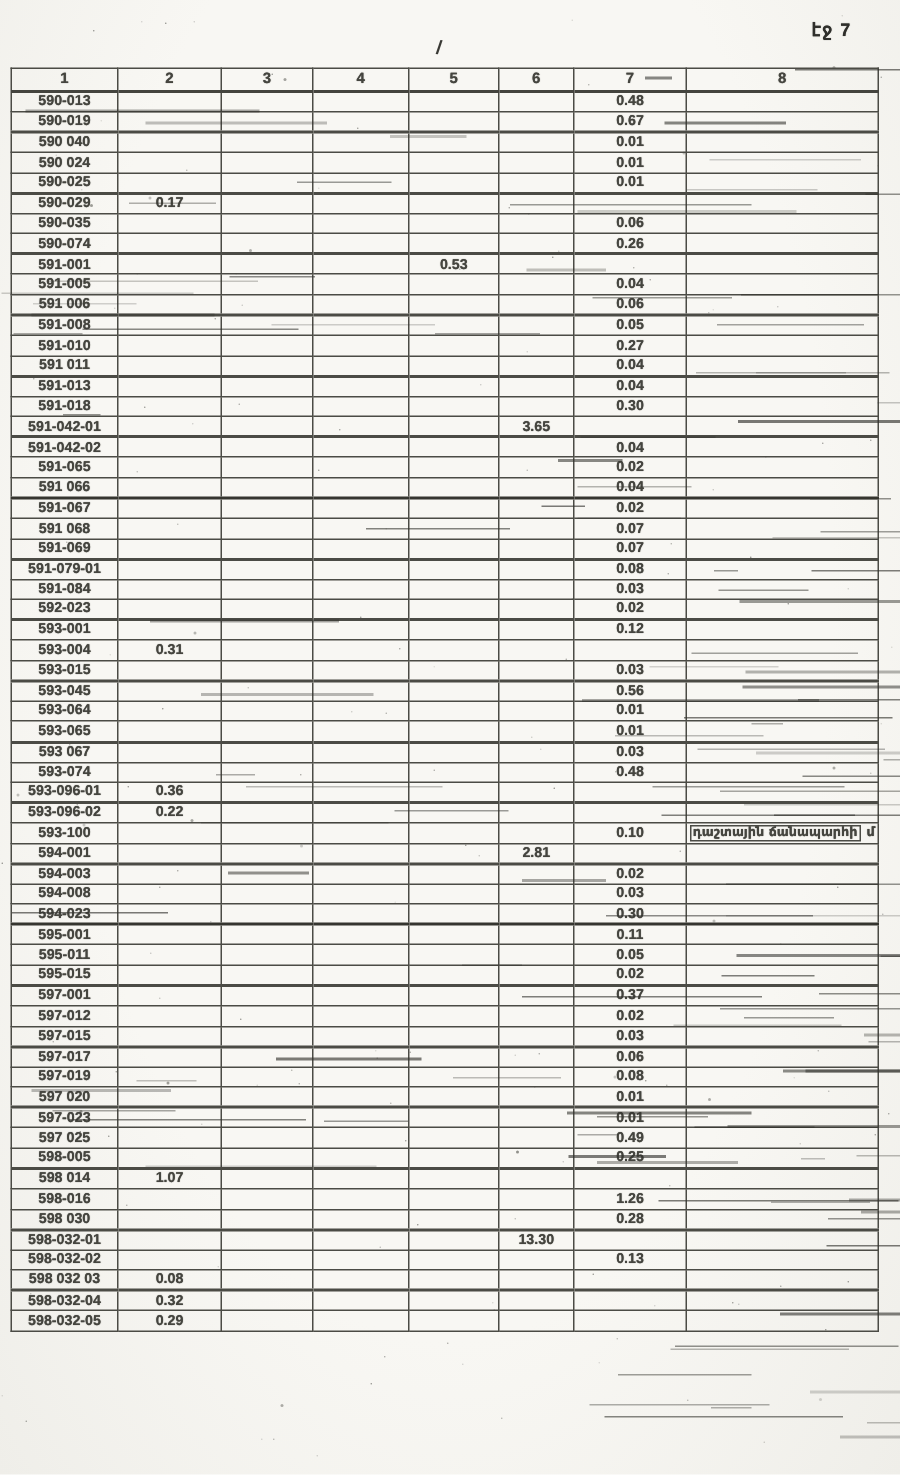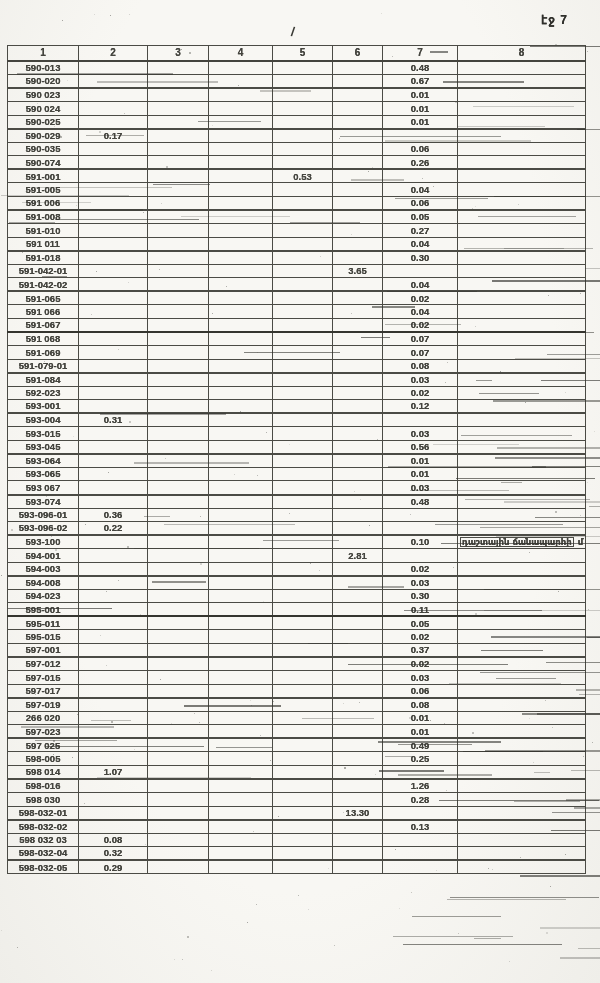--- a/index.html
+++ b/index.html
@@ -69,31 +69,31 @@
           <td>590-013</td>
           <td></td>
           <td></td>
           <td></td>
           <td></td>
           <td></td>
           <td>0.48</td>
           <td></td>
         </tr>
         <tr>
-          <td>590-020</td>
+          <td>590-019</td>
           <td></td>
           <td></td>
           <td></td>
           <td></td>
           <td></td>
           <td>0.67</td>
           <td></td>
         </tr>
         <tr>
-          <td>590 023</td>
+          <td>590 040</td>
           <td></td>
           <td></td>
           <td></td>
           <td></td>
           <td></td>
           <td>0.01</td>
           <td></td>
         </tr>
         <tr>
           <td>590 024</td>
@@ -199,20 +199,30 @@
           <td>591 011</td>
           <td></td>
           <td></td>
           <td></td>
           <td></td>
           <td></td>
           <td>0.04</td>
           <td></td>
         </tr>
         <tr>
+          <td>591-013</td>
+          <td></td>
+          <td></td>
+          <td></td>
+          <td></td>
+          <td></td>
+          <td>0.04</td>
+          <td></td>
+        </tr>
+        <tr>
           <td>591-018</td>
           <td></td>
           <td></td>
           <td></td>
           <td></td>
           <td></td>
           <td>0.30</td>
           <td></td>
         </tr>
         <tr>
@@ -539,21 +549,21 @@
           <td>597-019</td>
           <td></td>
           <td></td>
           <td></td>
           <td></td>
           <td></td>
           <td>0.08</td>
           <td></td>
         </tr>
         <tr>
-          <td>266 020</td>
+          <td>597 020</td>
           <td></td>
           <td></td>
           <td></td>
           <td></td>
           <td></td>
           <td>0.01</td>
           <td></td>
         </tr>
         <tr>
           <td>597-023</td>

